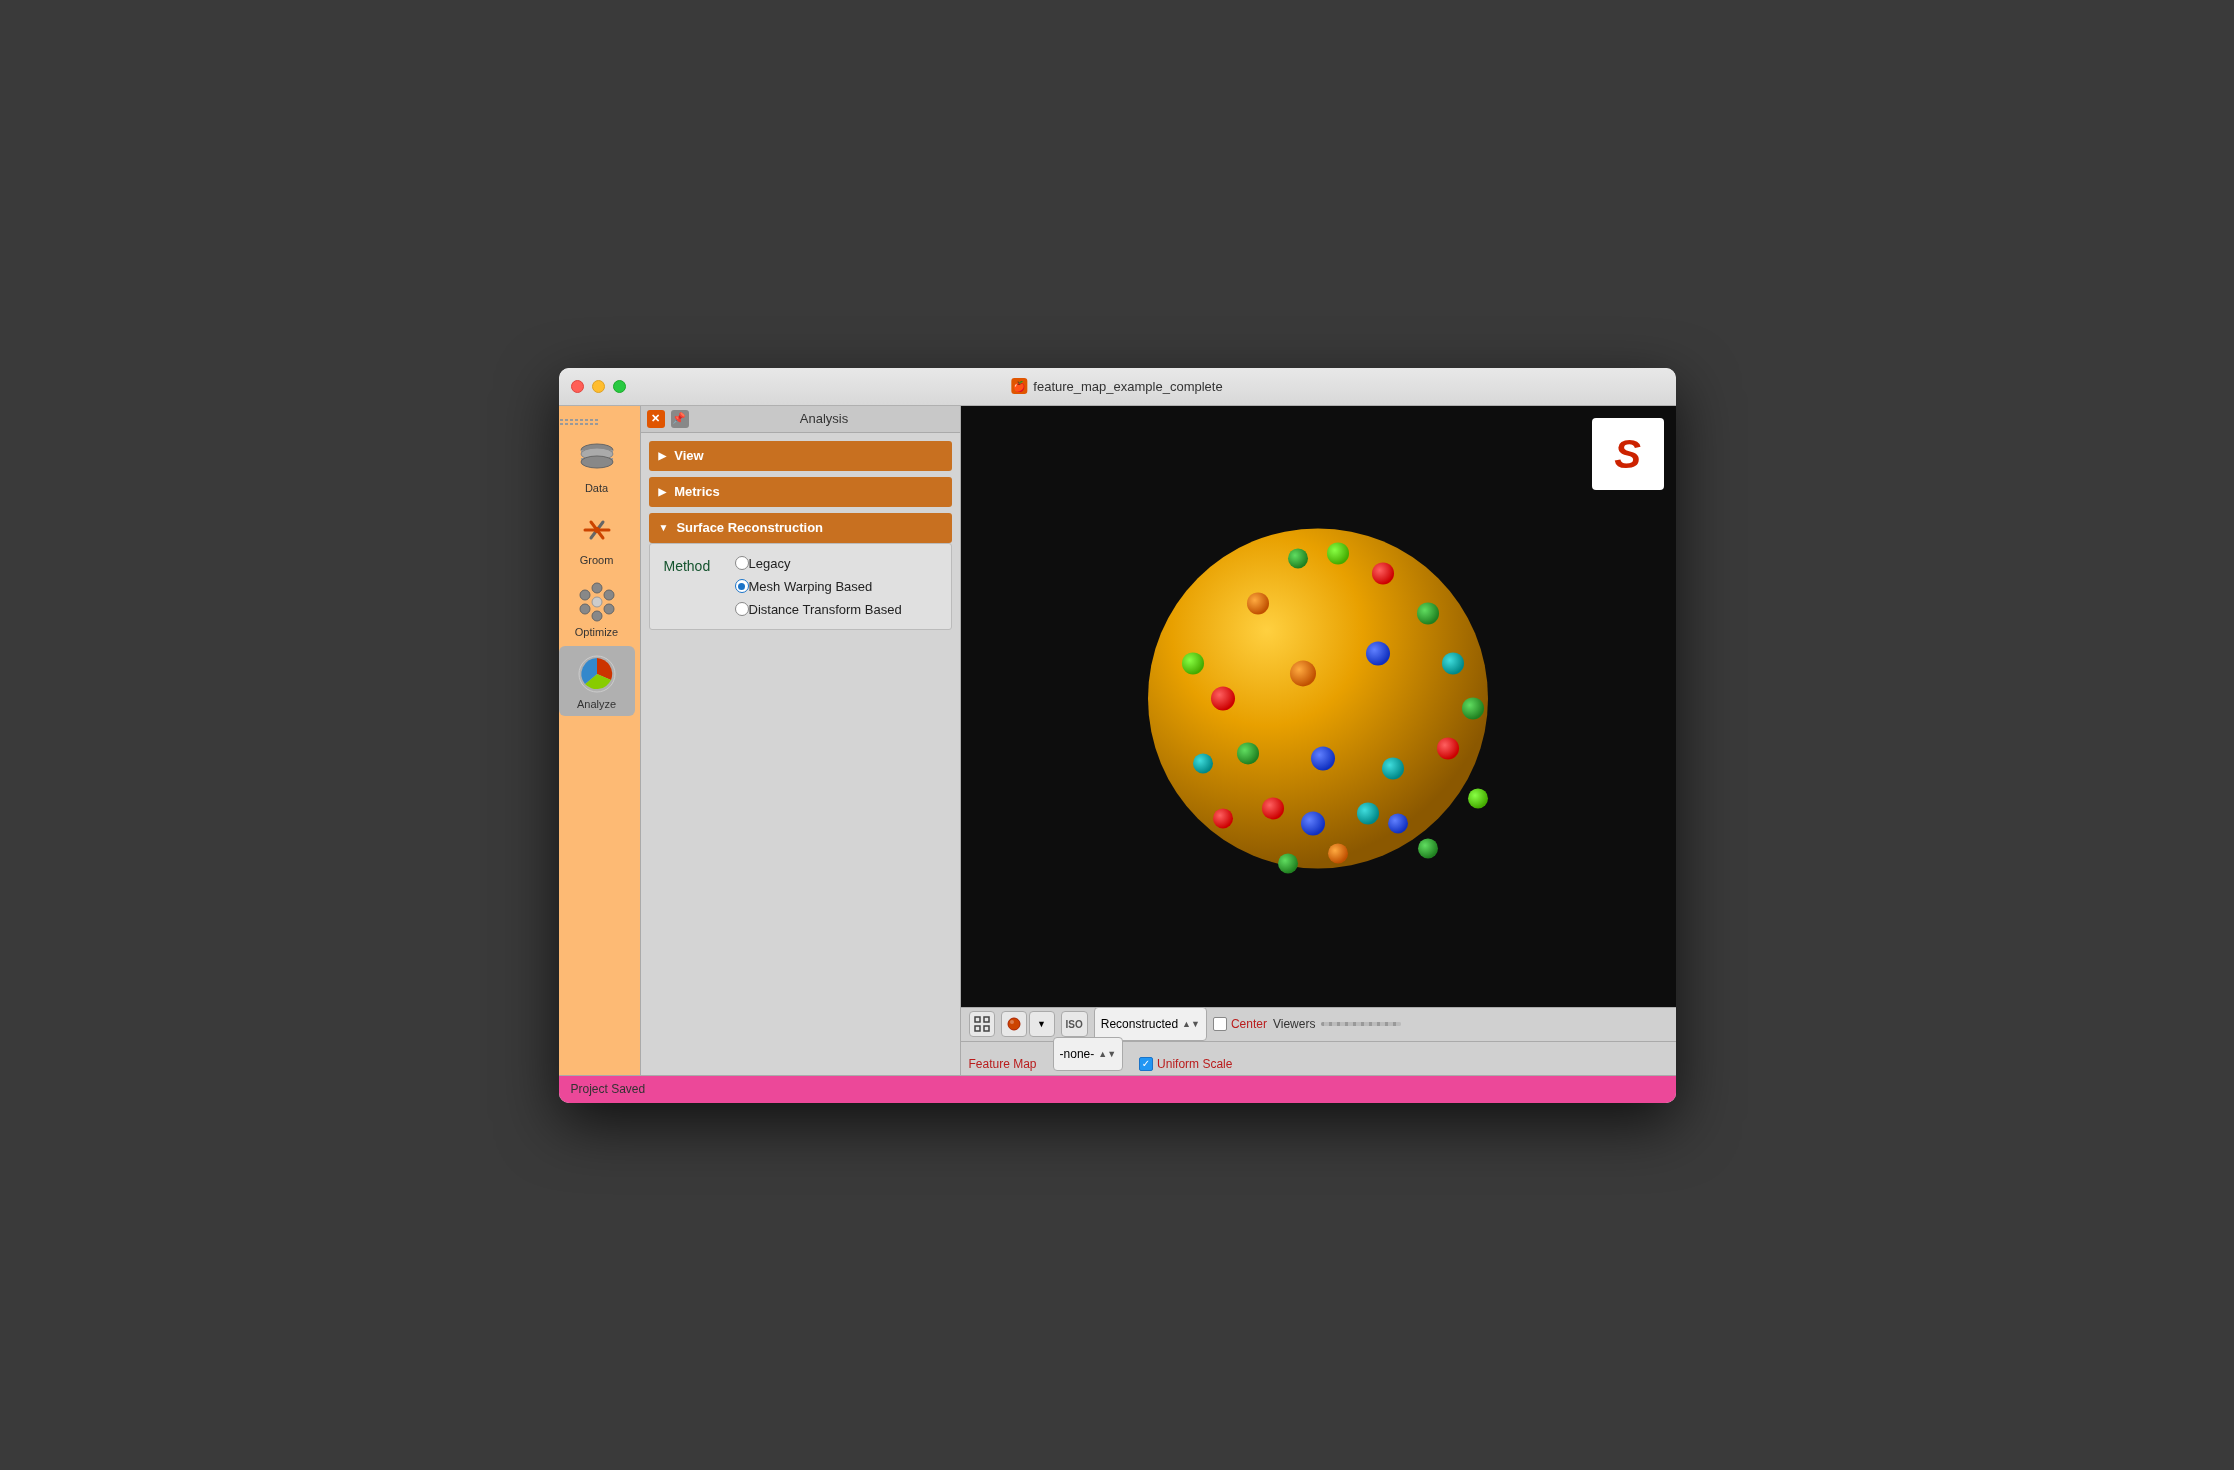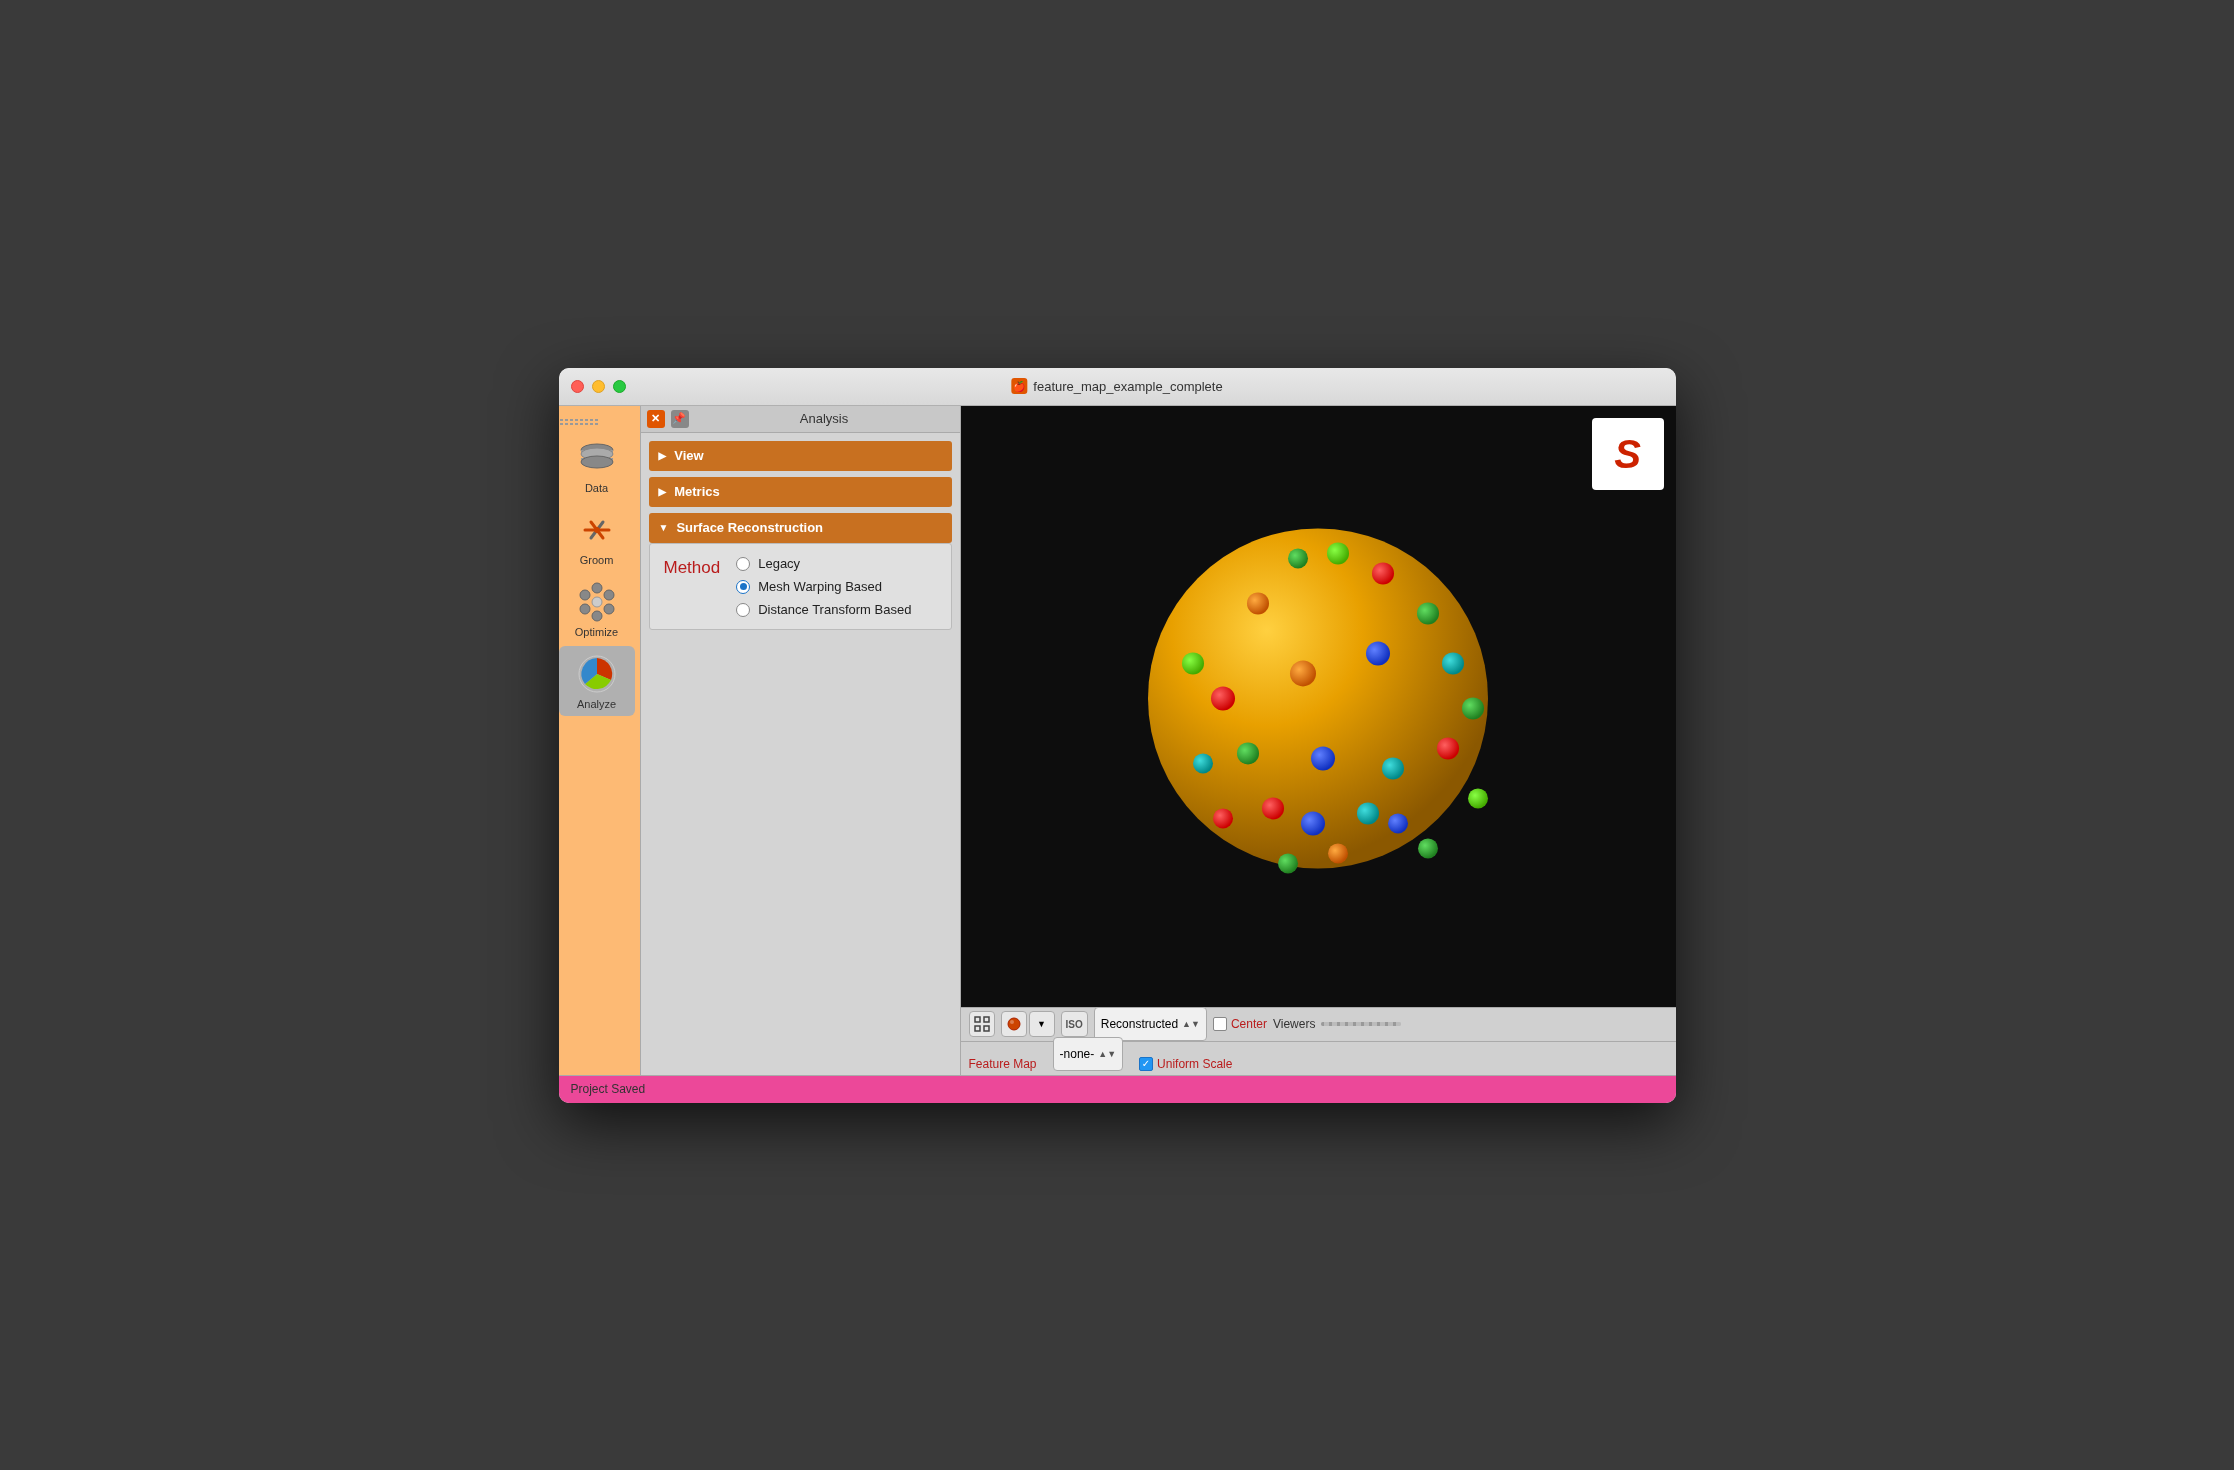--- a/index.html
+++ b/index.html
@@ -158,34 +158,34 @@
       border-radius: 3px;
       padding: 12px 14px;
     }
     
     .method-row {
       display: flex;
       align-items: flex-start;
       gap: 16px;
     }
     .method-label {
-      font-size: 17px;
-      color: #b91c1c;
+      font-size: 14px;
+      color: #14532d;
       padding-top: 2px;
       min-width: 55px;
     }
     .radio-group {
       display: flex;
       flex-direction: column;
       gap: 8px;
     }
     .radio-option {
       display: flex;
-      align-items: flex-end;
-      gap: 8px;
+      align-items: center;
+      gap: 0;
       cursor: pointer;
     }
     .radio-btn {
       width: 14px;
       height: 14px;
       border-radius: 50%;
       border: 1.5px solid #888;
       background: white;
       display: flex;
       align-items: center;

